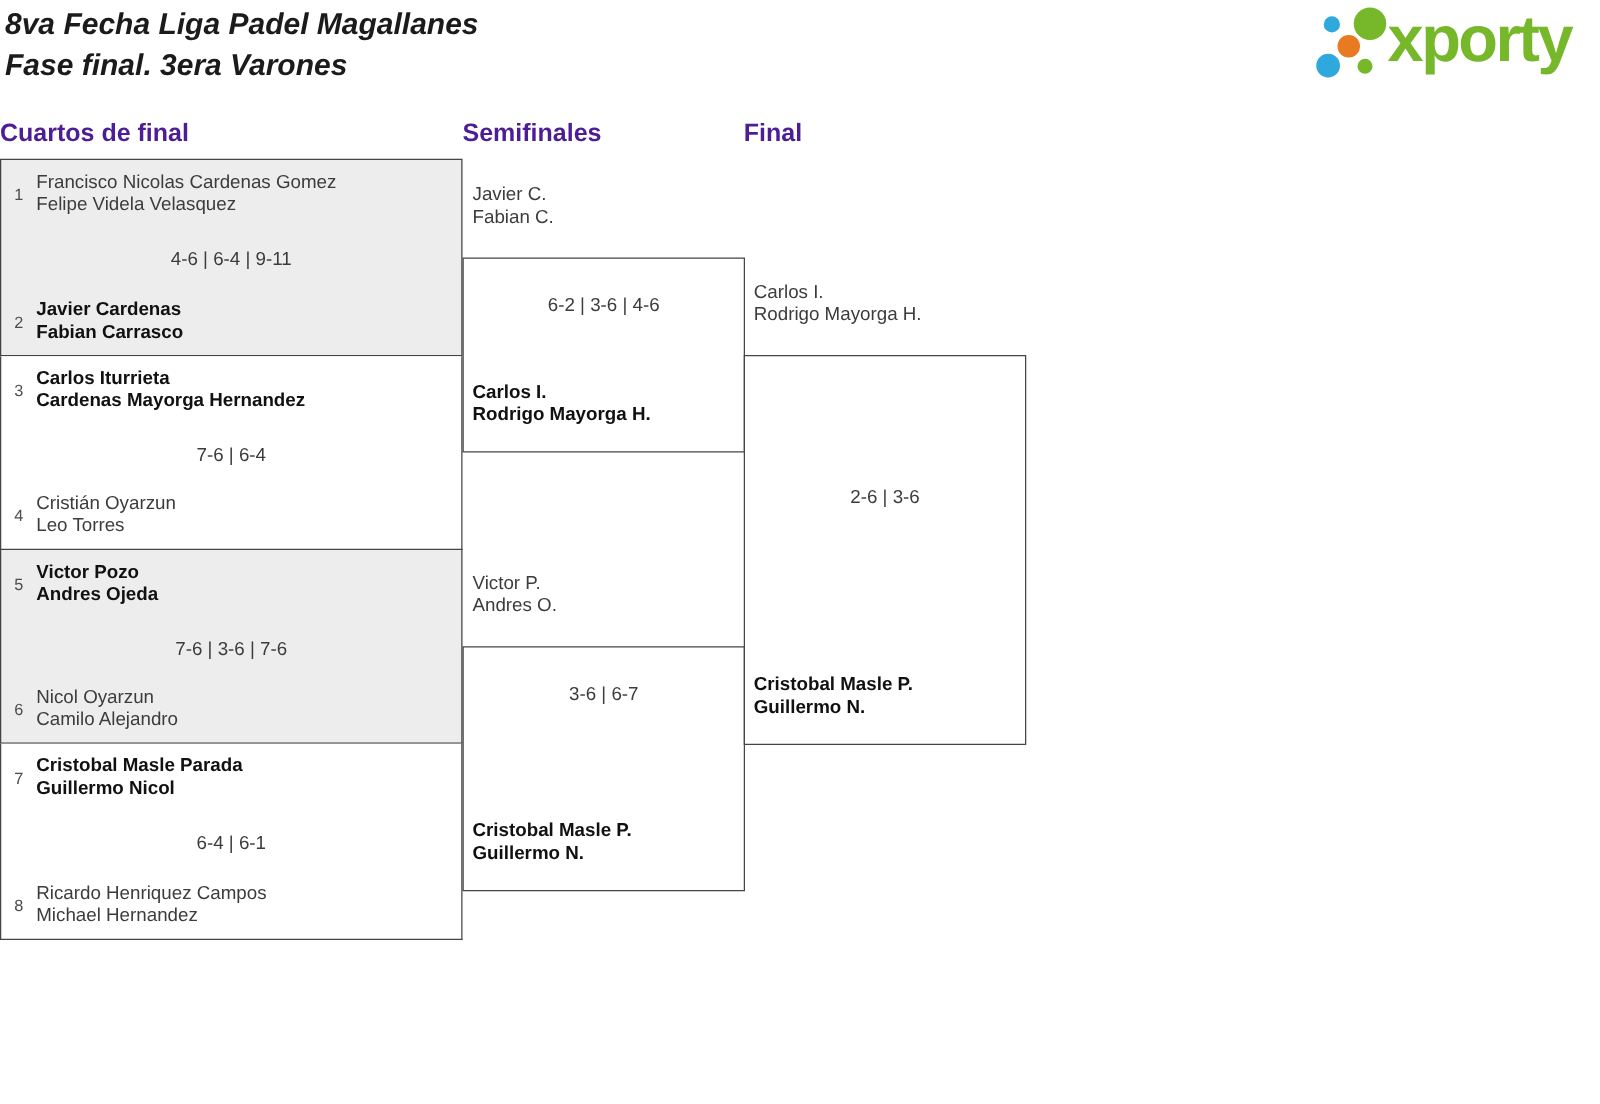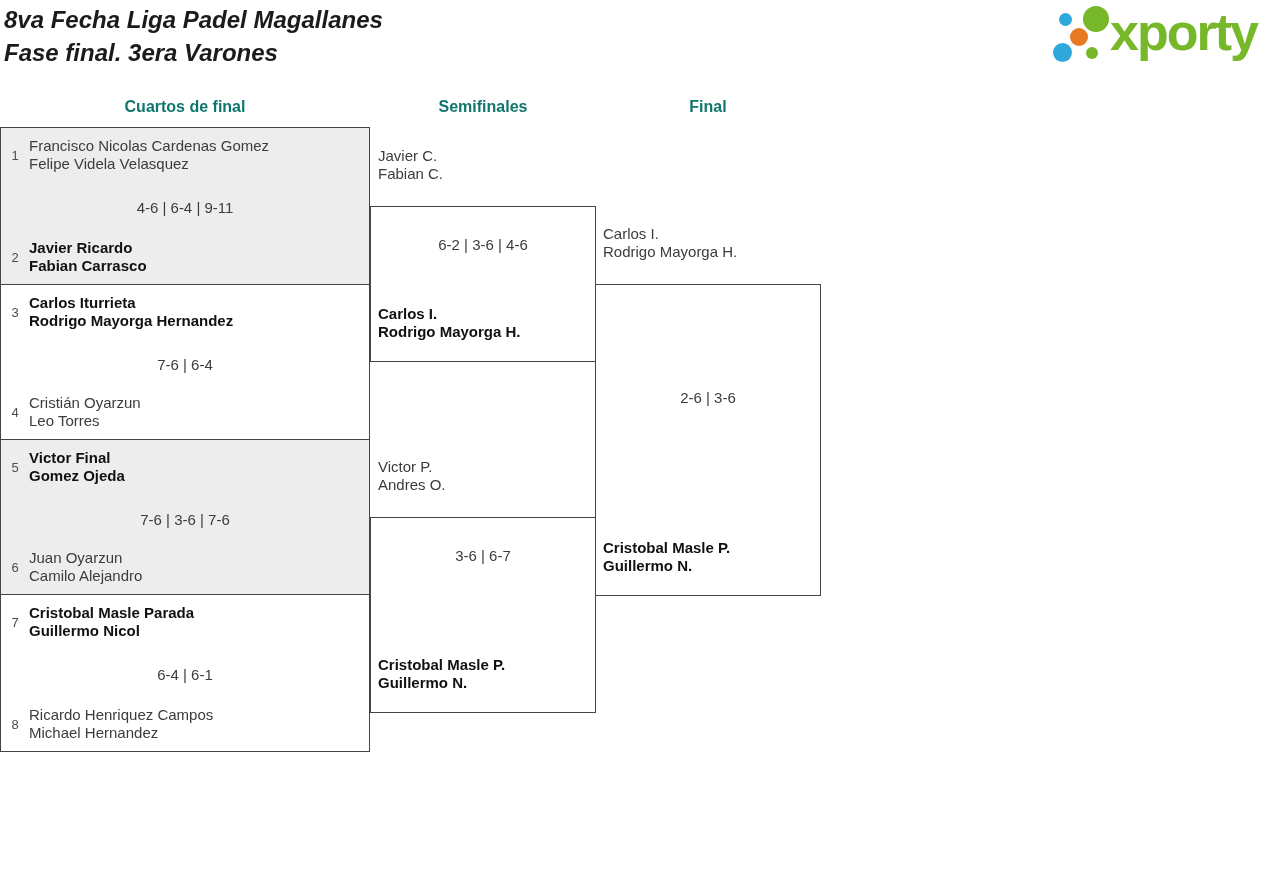--- a/index.html
+++ b/index.html
@@ -23,22 +23,22 @@
   .dot{position:absolute;border-radius:50%;}
   .dot-blue-sm{left:11px;top:11px;width:13px;height:13px;background:var(--logo_blue);}
   .dot-green-lg{left:35px;top:4px;width:26px;height:26px;background:var(--logo_green);}
   .dot-orange{left:22px;top:26px;width:18px;height:18px;background:var(--logo_orange);}
   .dot-blue-md{left:5px;top:41px;width:19px;height:19px;background:var(--logo_blue);}
   .dot-green-sm{left:38px;top:45px;width:12px;height:12px;background:var(--logo_green);}
   .logo-text{position:absolute;left:62px;top:-6px;font-size:52px;line-height:72px;
     font-weight:800;letter-spacing:-2px;color:var(--logo_green);}
 
   
-  .round-header{position:absolute;top:97px;font-size:16px;line-height:20px;
-    font-weight:700;color:#0f766e;text-align:center;}
+  .round-header{position:absolute;top:97px;font-size:20px;line-height:20px;
+    font-weight:700;color:#4c1d95;}
   .rh-qf{left:0;width:370px;}
   .rh-sf{left:370px;width:226px;}
   .rh-f{left:595px;width:226px;}
 
   
   .qf-box{position:absolute;left:0;width:370px;
     border-left:1px solid var(--line_color);
     border-right:1px solid var(--line_color);
     border-bottom:1px solid var(--line_color);background:#fff;}
   .qf-box.first{border-top:1px solid var(--line_color);}
@@ -101,57 +101,57 @@
       <span class="seed">1</span>
       <div class="names">
         <div>Francisco Nicolas Cardenas Gomez</div>
         <div>Felipe Videla Velasquez</div>
       </div>
     </div>
     <div class="score">4-6 | 6-4 | 9-11</div>
     <div class="team-row bottom">
       <span class="seed">2</span>
       <div class="names winner">
-        <div>Javier Ricardo</div>
+        <div>Javier Cardenas</div>
         <div>Fabian Carrasco</div>
       </div>
     </div>
   </div>
 
   <div class="qf-box qf2">
     <div class="team-row top">
       <span class="seed">3</span>
       <div class="names winner">
         <div>Carlos Iturrieta</div>
-        <div>Rodrigo Mayorga Hernandez</div>
+        <div>Cardenas Mayorga Hernandez</div>
       </div>
     </div>
     <div class="score">7-6 | 6-4</div>
     <div class="team-row bottom">
       <span class="seed">4</span>
       <div class="names">
         <div>Cristián Oyarzun</div>
         <div>Leo Torres</div>
       </div>
     </div>
   </div>
 
   <div class="qf-box qf3 alt">
     <div class="team-row top">
       <span class="seed">5</span>
       <div class="names winner">
-        <div>Victor Final</div>
-        <div>Gomez Ojeda</div>
+        <div>Victor Pozo</div>
+        <div>Andres Ojeda</div>
       </div>
     </div>
     <div class="score">7-6 | 3-6 | 7-6</div>
     <div class="team-row bottom">
       <span class="seed">6</span>
       <div class="names">
-        <div>Juan Oyarzun</div>
+        <div>Nicol Oyarzun</div>
         <div>Camilo Alejandro</div>
       </div>
     </div>
   </div>
 
   <div class="qf-box qf4">
     <div class="team-row top">
       <span class="seed">7</span>
       <div class="names winner">
         <div>Cristobal Masle Parada</div>

